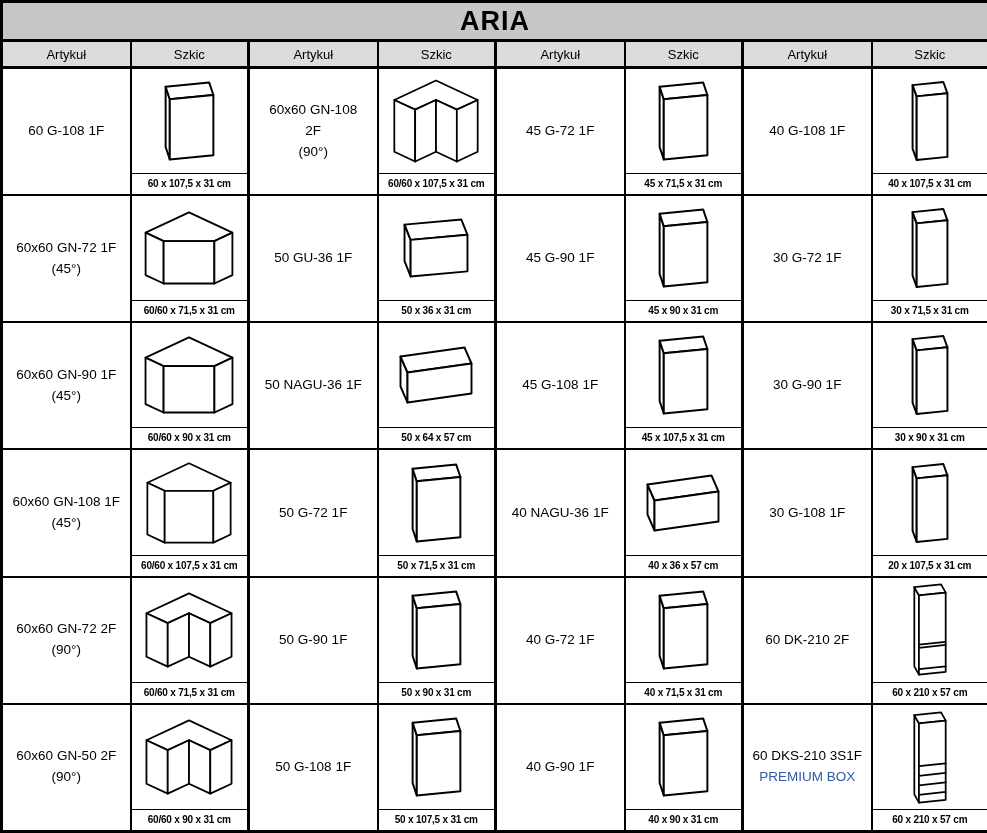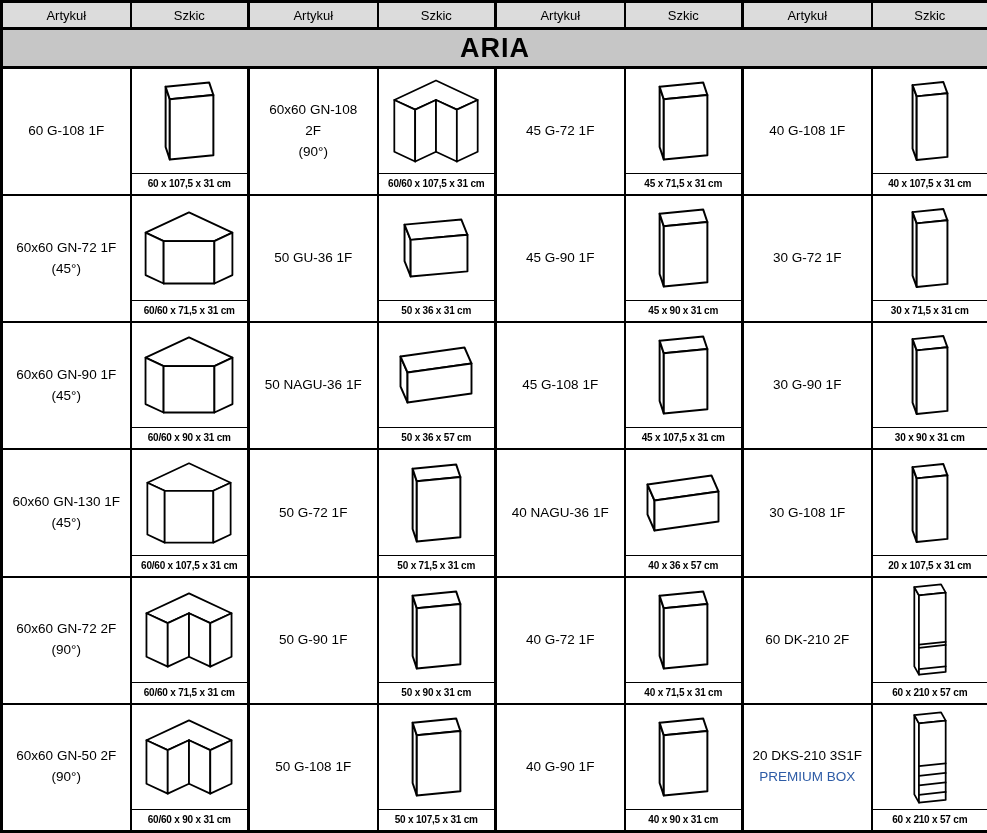--- a/index.html
+++ b/index.html
@@ -80,32 +80,32 @@
       <col style="width:118px">
     <col style="width:129px">
       <col style="width:118px">
     <col style="width:129px">
       <col style="width:118px">
     <col style="width:129px">
       <col style="width:117px">
   </colgroup>
   <thead>
     <tr>
+      <th class="title" colspan="8">ARIA</th>
+    </tr>
+    <tr>
       <th class="colhead">Artykuł</th>
       <th class="colhead">Szkic</th>
       <th class="colhead pair-sep">Artykuł</th>
       <th class="colhead">Szkic</th>
       <th class="colhead pair-sep">Artykuł</th>
       <th class="colhead">Szkic</th>
       <th class="colhead pair-sep">Artykuł</th>
       <th class="colhead">Szkic</th>
     </tr>
-    <tr>
-      <th class="title" colspan="8">ARIA</th>
-    </tr>
   </thead>
   <tbody id="rows">
       <tr>
         <td class="artykul">
           <div class="code-line">60 G-108 1F</div>
         </td>
         <td class="szkic">
           <div class="sketch-area">
             <svg width="53" height="82" viewBox="13.5 1.5 51.0 79.0">
               <g fill="#ffffff" stroke="#000000" stroke-width="1.9" stroke-linejoin="round" stroke-linecap="round">
@@ -255,21 +255,21 @@
         <td class="szkic">
           <div class="sketch-area">
             <svg width="76" height="60" viewBox="10.5 -7.5 76.0 60.0">
               <g fill="#ffffff" stroke="#000000" stroke-width="1.9" stroke-linejoin="round" stroke-linecap="round">
                 <polygon points="20.0,20.0 13.0,4.0 13.0,34.0 20.0,50.0"></polygon>
                 <polygon points="20.0,20.0 84.0,11.0 77.0,-5.0 13.0,4.0"></polygon>
                 <polygon points="20.0,20.0 84.0,11.0 84.0,41.0 20.0,50.0"></polygon>
               </g>
             </svg>
           </div>
-          <div class="dim">50 x 36 x 57 cm</div>
+          <div class="dim">50 x 64 x 57 cm</div>
         </td>
         <td class="artykul pair-sep">
           <div class="code-line">45 G-108 1F</div>
         </td>
         <td class="szkic">
           <div class="sketch-area">
             <svg width="53" height="82" viewBox="13.5 1.5 51.0 79.0">
               <g fill="#ffffff" stroke="#000000" stroke-width="1.9" stroke-linejoin="round" stroke-linecap="round">
                 <polygon points="20.0,20.0 16.0,8.0 16.0,66.0 20.0,78.0"></polygon>
                 <polygon points="20.0,20.0 62.0,16.0 58.0,4.0 16.0,8.0"></polygon>
@@ -290,21 +290,21 @@
                 <polygon points="20.0,20.0 50.0,17.0 46.0,6.0 16.0,9.0"></polygon>
                 <polygon points="20.0,20.0 50.0,17.0 50.0,79.0 20.0,82.0"></polygon>
               </g>
             </svg>
           </div>
           <div class="dim">30 x 90 x 31 cm</div>
         </td>
       </tr>
       <tr>
         <td class="artykul">
-          <div class="code-line">60x60 GN-130 1F</div>
+          <div class="code-line">60x60 GN-108 1F</div>
           <div class="code-line">(45°)</div>
         </td>
         <td class="szkic">
           <div class="sketch-area">
             <svg width="88" height="84" viewBox="-47.5 -58.5 95.0 90.8">
               <g fill="#ffffff" stroke="#000000" stroke-width="1.9" stroke-linejoin="round" stroke-linecap="round">
                 <polygon points="0.0,-56.0 45.0,-35.0 26.3,-26.3 -26.3,-26.3 -45.0,-35.0"></polygon>
                 <polygon points="-45.0,21.0 -26.3,29.7 -26.3,-26.3 -45.0,-35.0"></polygon>
                 <polygon points="-26.3,29.7 26.3,29.7 26.3,-26.3 -26.3,-26.3"></polygon>
                 <polygon points="26.3,29.7 45.0,21.0 45.0,-35.0 26.3,-26.3"></polygon>
@@ -470,21 +470,21 @@
               <g fill="#ffffff" stroke="#000000" stroke-width="1.9" stroke-linejoin="round" stroke-linecap="round">
                 <polygon points="20.0,20.0 16.0,8.0 16.0,66.0 20.0,78.0"></polygon>
                 <polygon points="20.0,20.0 62.0,16.0 58.0,4.0 16.0,8.0"></polygon>
                 <polygon points="20.0,20.0 62.0,16.0 62.0,74.0 20.0,78.0"></polygon>
               </g>
             </svg>
           </div>
           <div class="dim">40 x 90 x 31 cm</div>
         </td>
         <td class="artykul pair-sep">
-          <div class="code-line">20 DKS-210 3S1F</div>
+          <div class="code-line">60 DKS-210 3S1F</div>
           <div class="premium-line">PREMIUM BOX</div>
         </td>
         <td class="szkic">
           <div class="sketch-area">
             <svg width="36" height="95" viewBox="12.5 5.5 39.0 103.0">
               <g fill="#ffffff" stroke="#000000" stroke-width="1.9" stroke-linejoin="round" stroke-linecap="round">
                 <polygon points="20.0,20.0 15.0,11.0 15.0,97.0 20.0,106.0"></polygon>
                 <polygon points="20.0,20.0 49.0,17.0 44.0,8.0 15.0,11.0"></polygon>
                 <polygon points="20.0,20.0 49.0,17.0 49.0,103.0 20.0,106.0"></polygon>
                 <line x1="20.0" y1="66.4" x2="49.0" y2="63.4" fill="none"></line>

